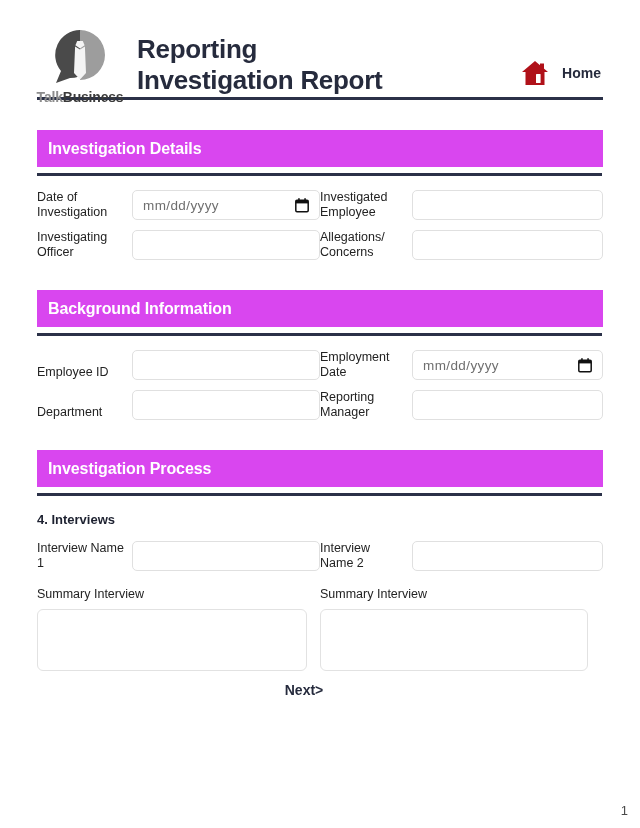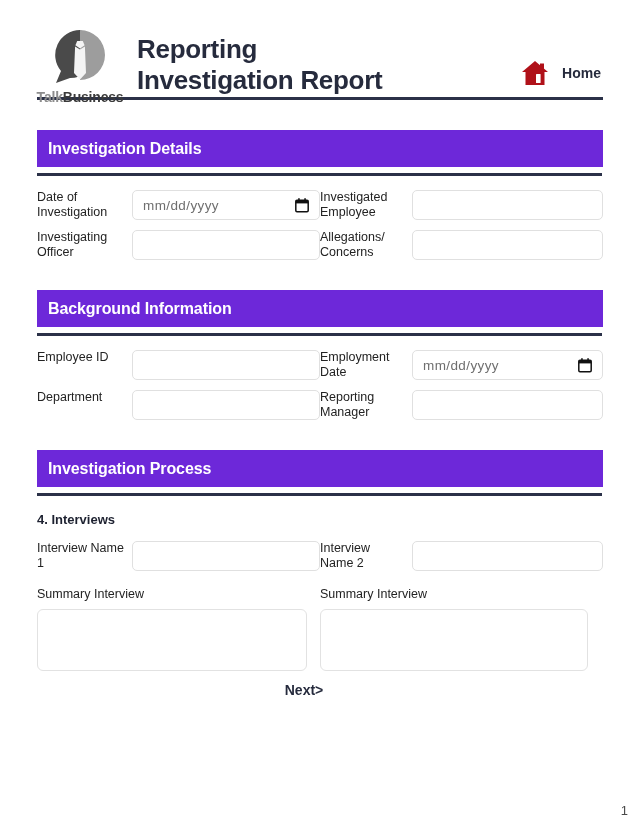--- a/index.html
+++ b/index.html
@@ -98,21 +98,21 @@
     background: #2b3148;
     margin-top: 7px;
     width: 566px;
   }
 
   
   .section {
     margin-top: 30px;
   }
   .section-bar {
-    background: #6d28d9;
+    background: #d946ef;
     height: 37px;
     display: flex;
     align-items: center;
     padding-left: 11px;
   }
   .section-bar-title {
     color: #ffffff;
     font-size: 16px;
     font-weight: bold;
     letter-spacing: -0.1px;
@@ -130,21 +130,21 @@
   }
   .field-row {
     display: flex;
     align-items: center;
     margin-bottom: 10px;
   }
   .field-row:last-child { margin-bottom: 0; }
 
   .field-cell {
     display: flex;
-    align-items: flex-start;
+    align-items: flex-end;
     width: 283px;
     flex: 0 0 283px;
   }
   .field-label {
     font-size: 12.5px;
     line-height: 15px;
     color: #232323;
     width: 95px;
     flex: 0 0 95px;
     padding-right: 6px;

